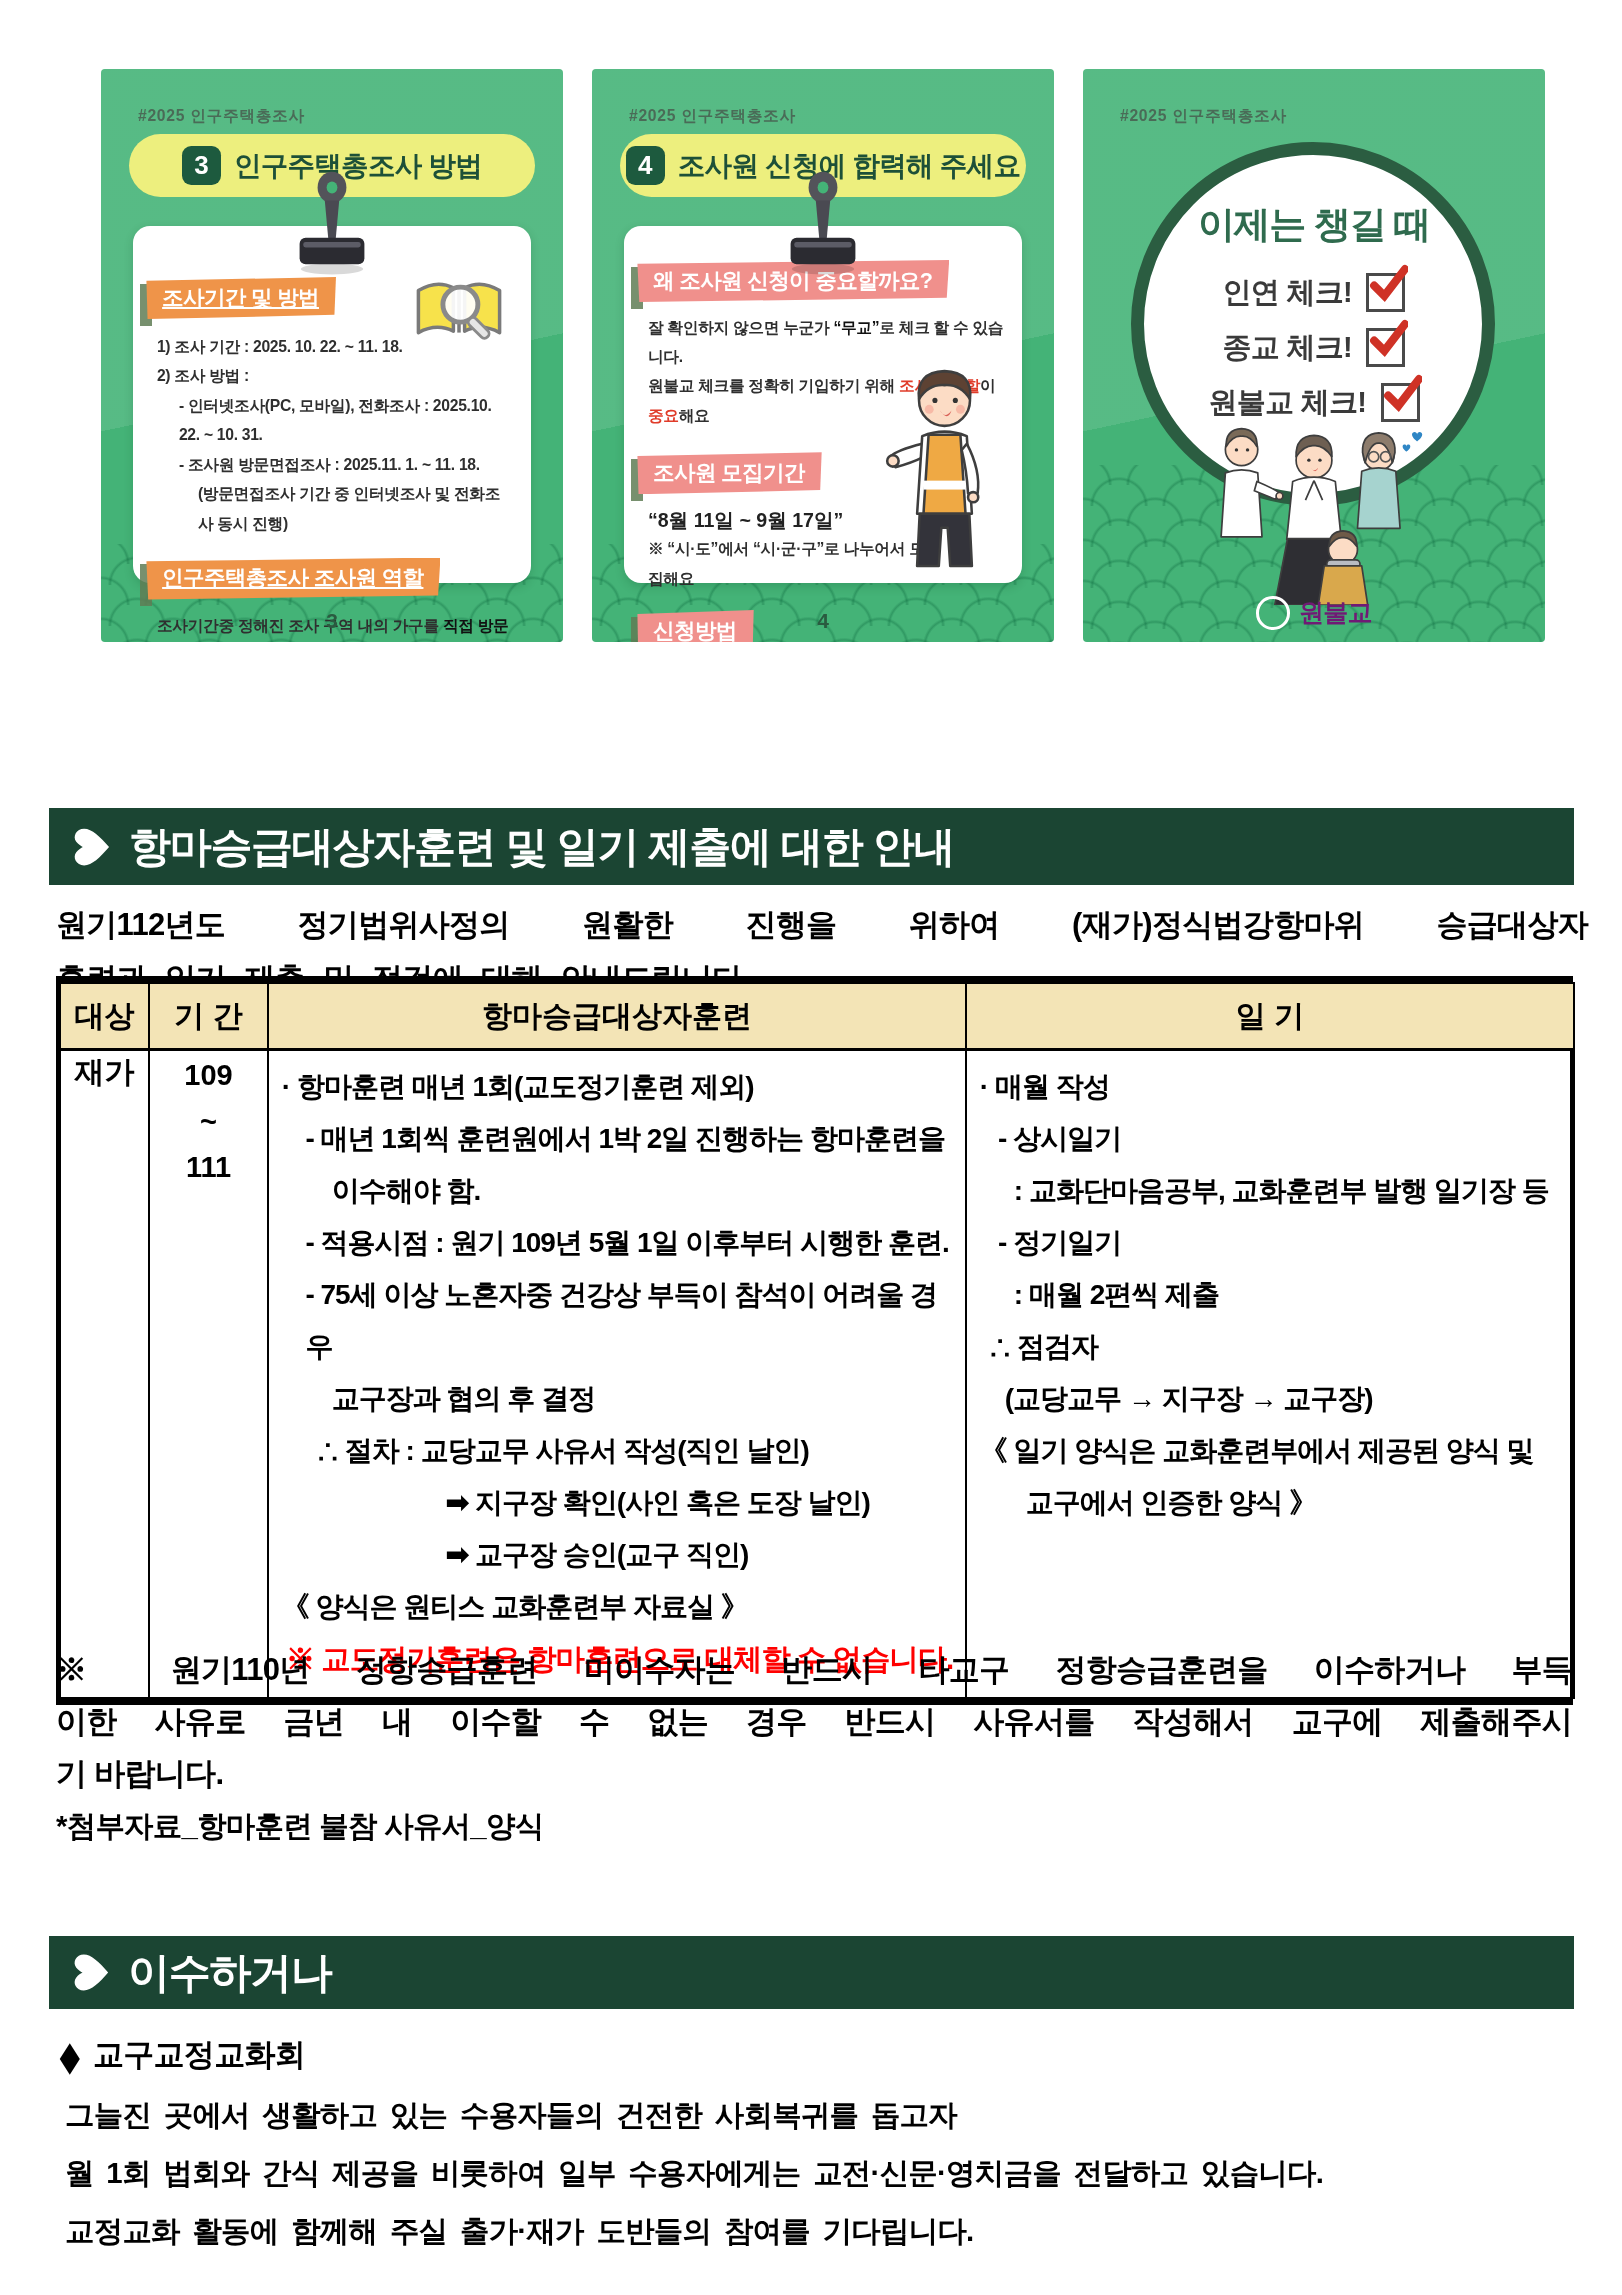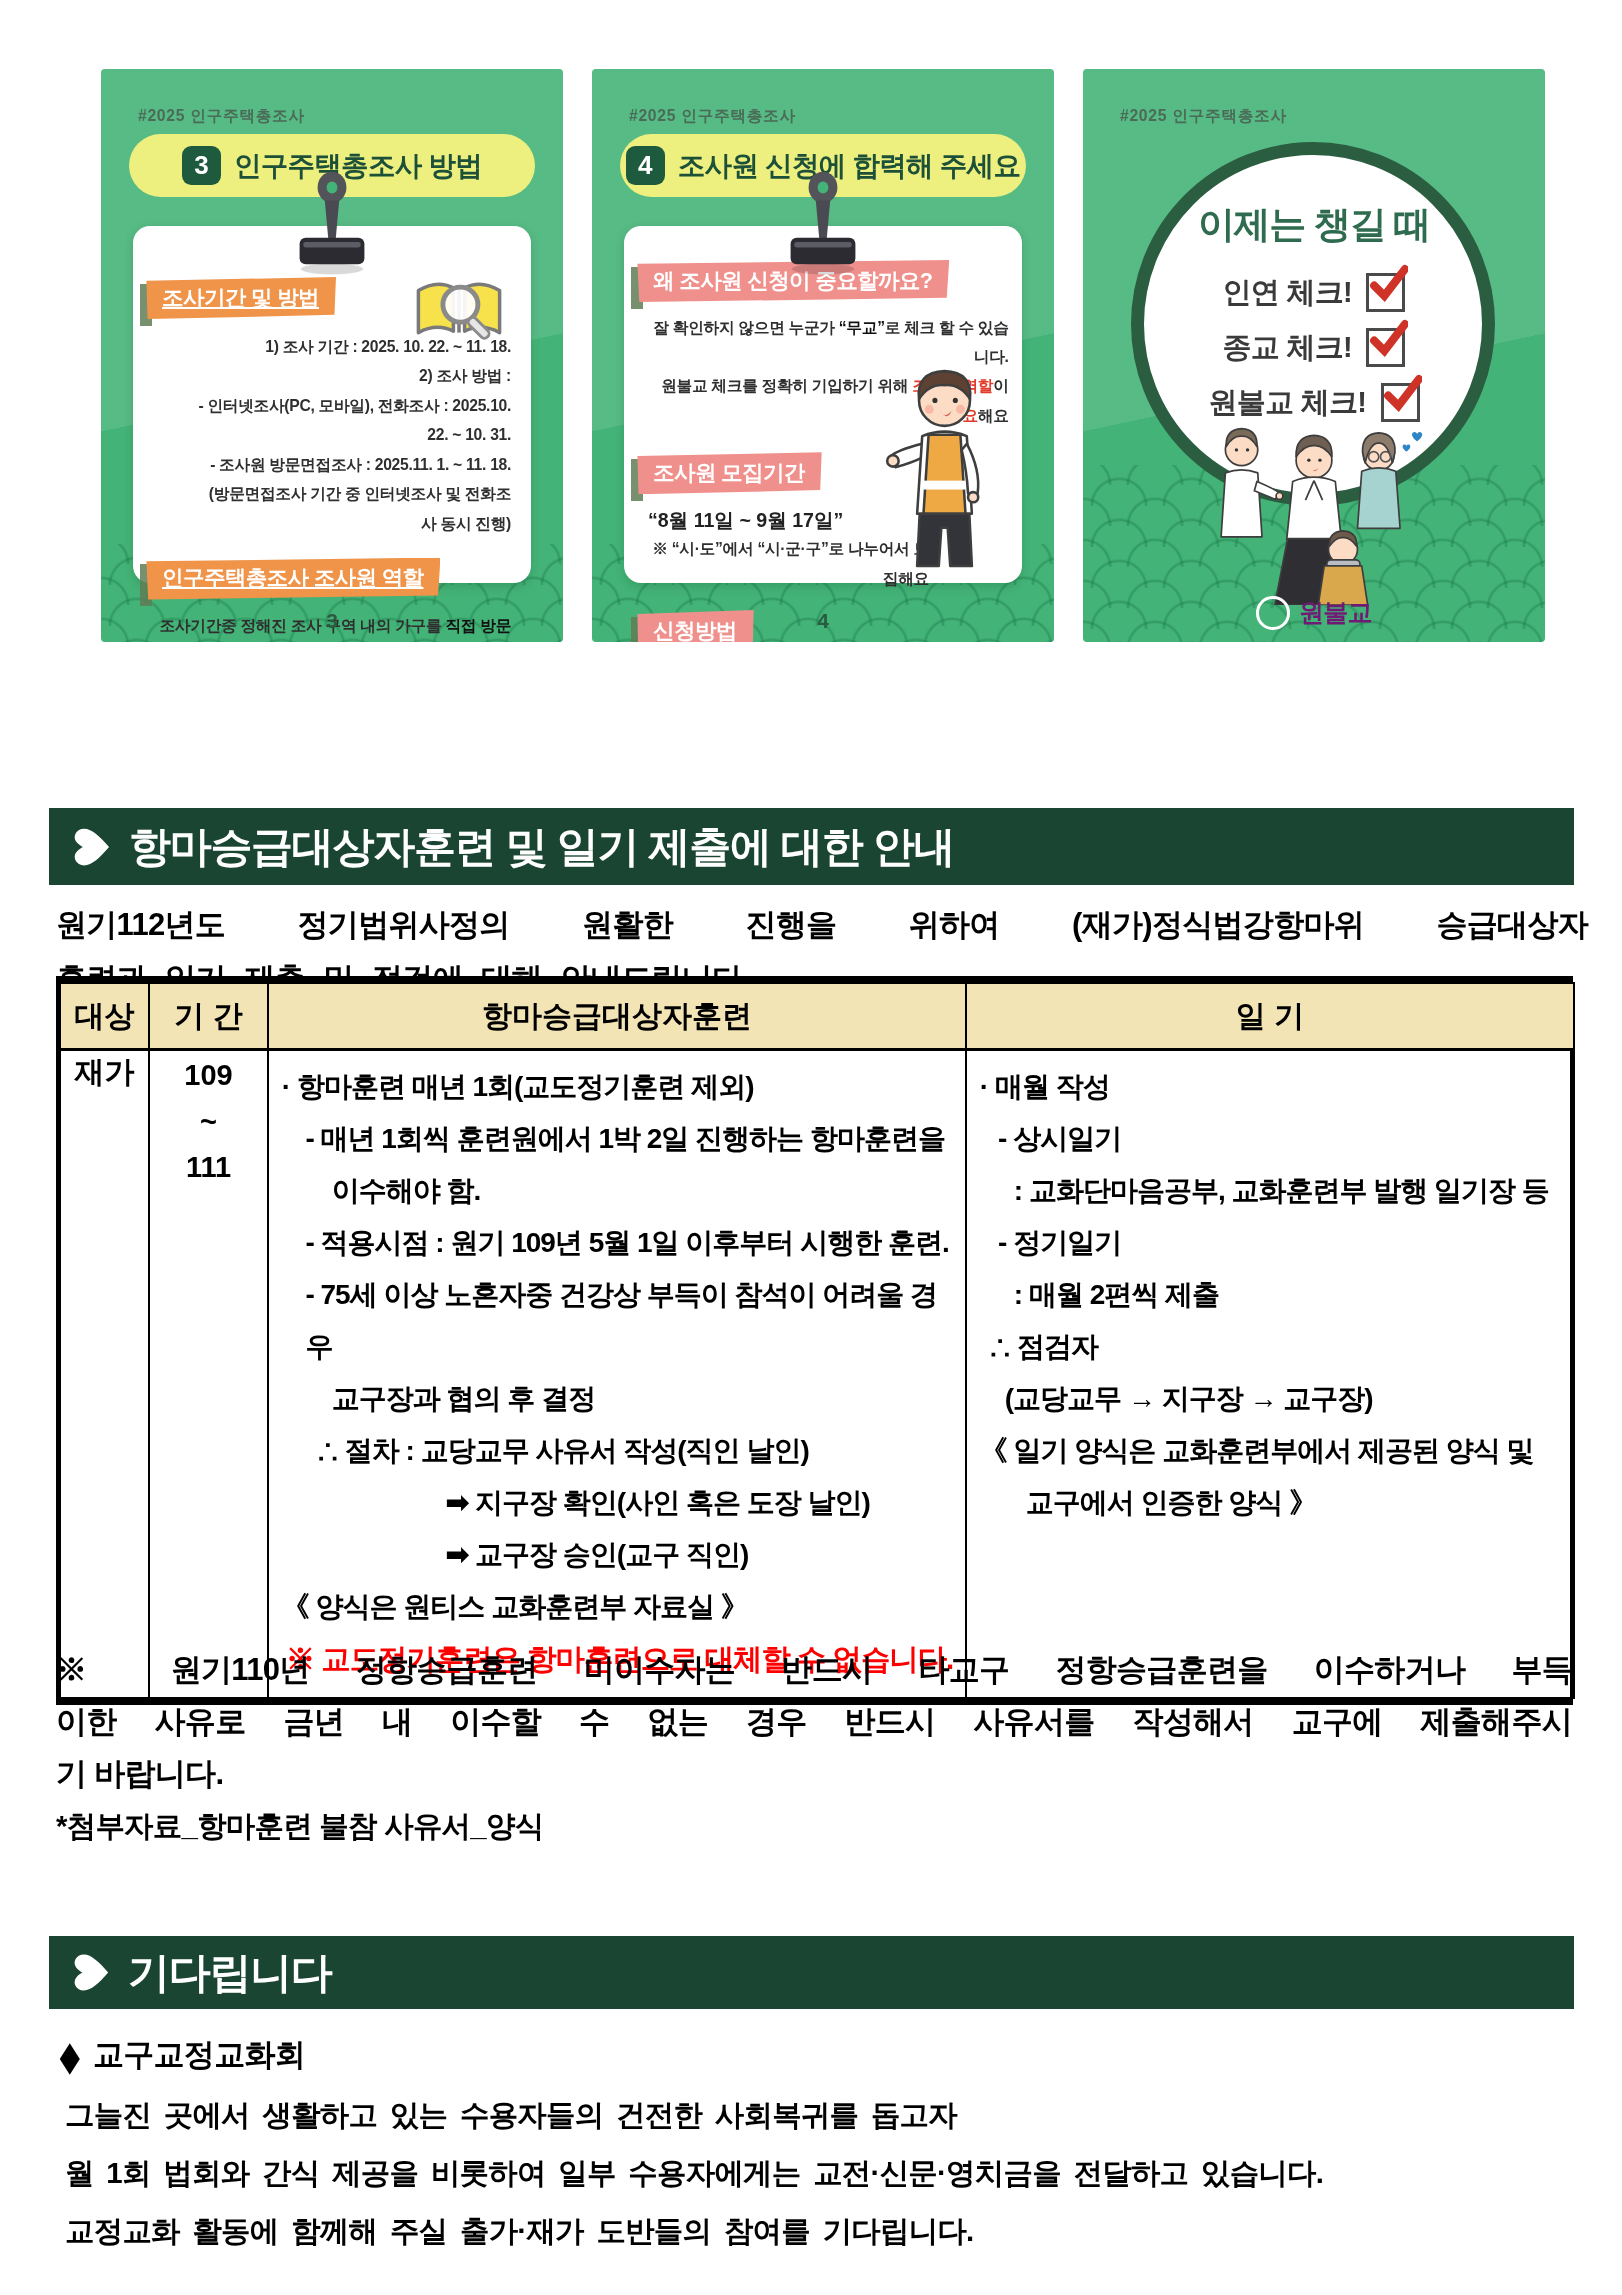--- a/index.html
+++ b/index.html
@@ -25,21 +25,21 @@
   .pill-title{font-size:27.5px;color:#1d5038;letter-spacing:-0.7px;}
   .clip{position:absolute;left:50%;transform:translateX(-50%);top:97px;z-index:4;}
   .panel{position:absolute;left:7%;top:157px;width:86%;height:357px;background:#fff;border-radius:17px;z-index:2;
          box-shadow:0 3.9px 9.2px rgba(0,60,30,.18);}
   .lbl{position:relative;display:inline-block;margin-left:-10.5px;padding:5.9px 17px 7.2px 15.7px;color:#fff;
        font-size:21.6px;letter-spacing:-0.7px;clip-path:polygon(0 9%,100% 0,99.2% 90%,0.6% 100%);}
   .lbl.orange{background:#ef9449;text-decoration:underline;}
   .lbl.pink{background:#f0908c;}
   .lbl-wrap{position:relative;}
   .lbl-wrap::before{content:"";position:absolute;left:-17px;top:6.5px;width:11.8px;height:42px;background:#5f7d55;opacity:.85;}
-  .card-text{font-size:15.7px;color:#2f2f2f;line-height:29.4px;letter-spacing:-0.3px;text-align:right;}
+  .card-text{font-size:15.7px;color:#2f2f2f;line-height:29.4px;letter-spacing:-0.3px;}
   .pgnum{position:absolute;left:0;right:0;bottom:9.2px;text-align:center;font-size:21px;color:#2a5b40;z-index:2;}
 
   .p1-body{position:absolute;left:23.6px;right:19.6px;top:51px;}
   .bookicon{position:absolute;right:2.6px;top:-6.5px;}
   .p1-lines{margin-top:13px;}
   .ind1{padding-left:22px;} .ind2{padding-left:41px;}
   .role-block{margin-top:19.6px;}
 
   .p2-body{position:absolute;left:23.6px;right:13px;top:34px;}
   .p2-gap1{margin-top:10.5px;} 
@@ -366,21 +366,21 @@
     <div>기 바랍니다.</div>
   </div>
   <div class="attach">*첨부자료_항마훈련 불참 사유서_양식</div>
 
   <div class="bar bar2">
     <span class="heart-icon">
       <svg width="41" height="41" viewBox="0 0 32 32" style="transform:rotate(-90deg);">
         <path d="M16 29 C8 22 2 16 2 10 C2 4 8 1 12 4 C14 5.5 15.5 8 16 9 C16.5 8 18 5.5 20 4 C24 1 30 4 30 10 C30 16 24 22 16 29 Z" fill="#fff"></path>
       </svg>
     </span>
-    <span class="bar-title">기다립니다</span>
+    <span class="bar-title">이수하거나</span>
   </div>
 
   <div class="sub-title">
     <span class="diamond">◆</span>
     <span>교구교정교화회</span>
   </div>
 
   <div class="news">
     <div>그늘진 곳에서 생활하고 있는 수용자들의 건전한 사회복귀를 돕고자</div>
     <div>월 1회 법회와 간식 제공을 비롯하여 일부 수용자에게는 교전·신문·영치금을 전달하고 있습니다.</div>

